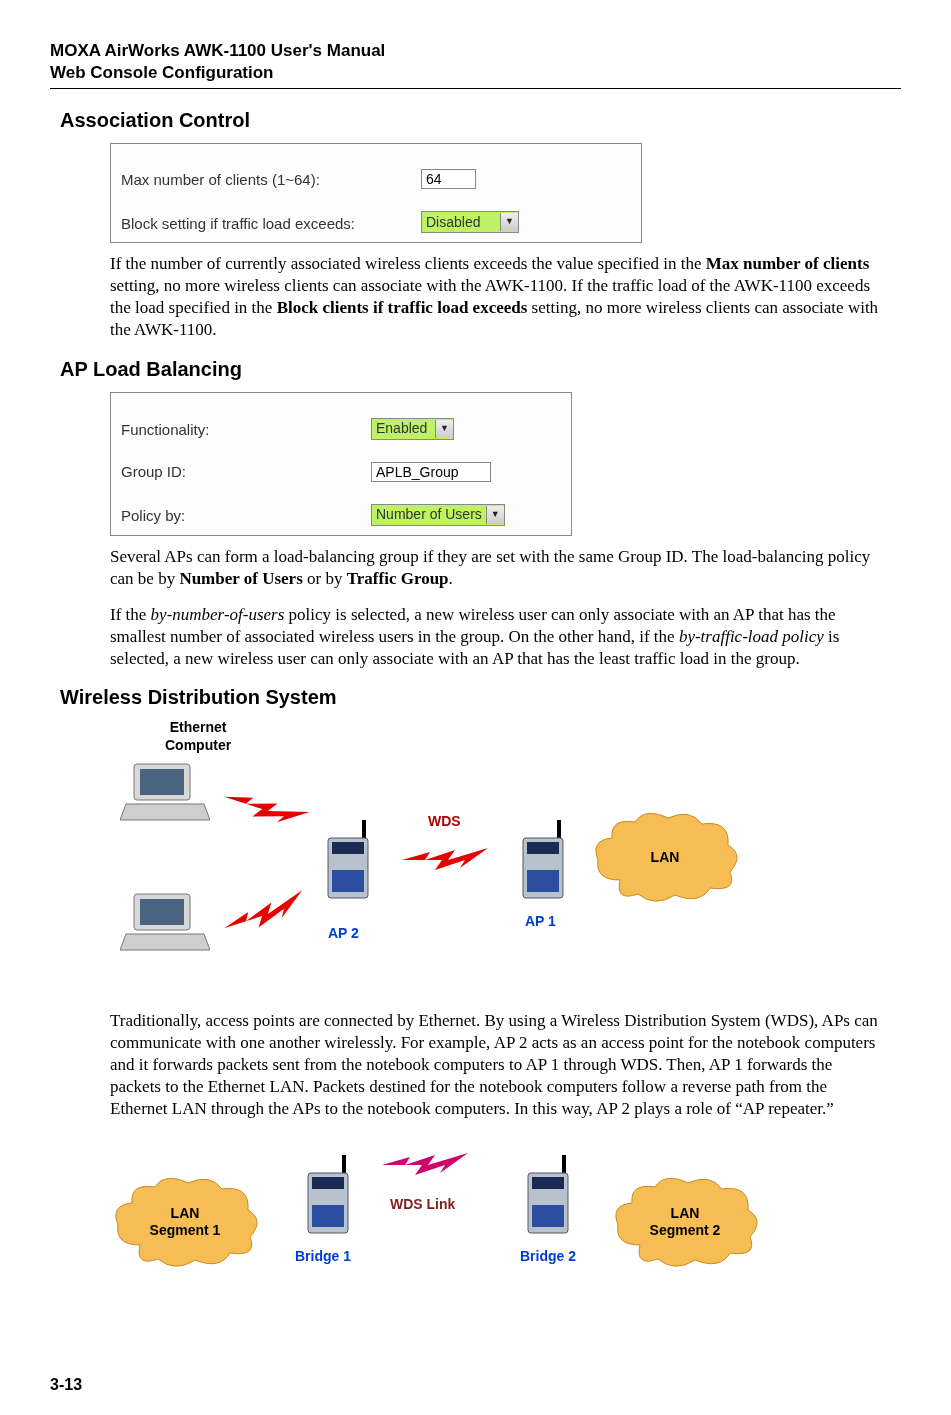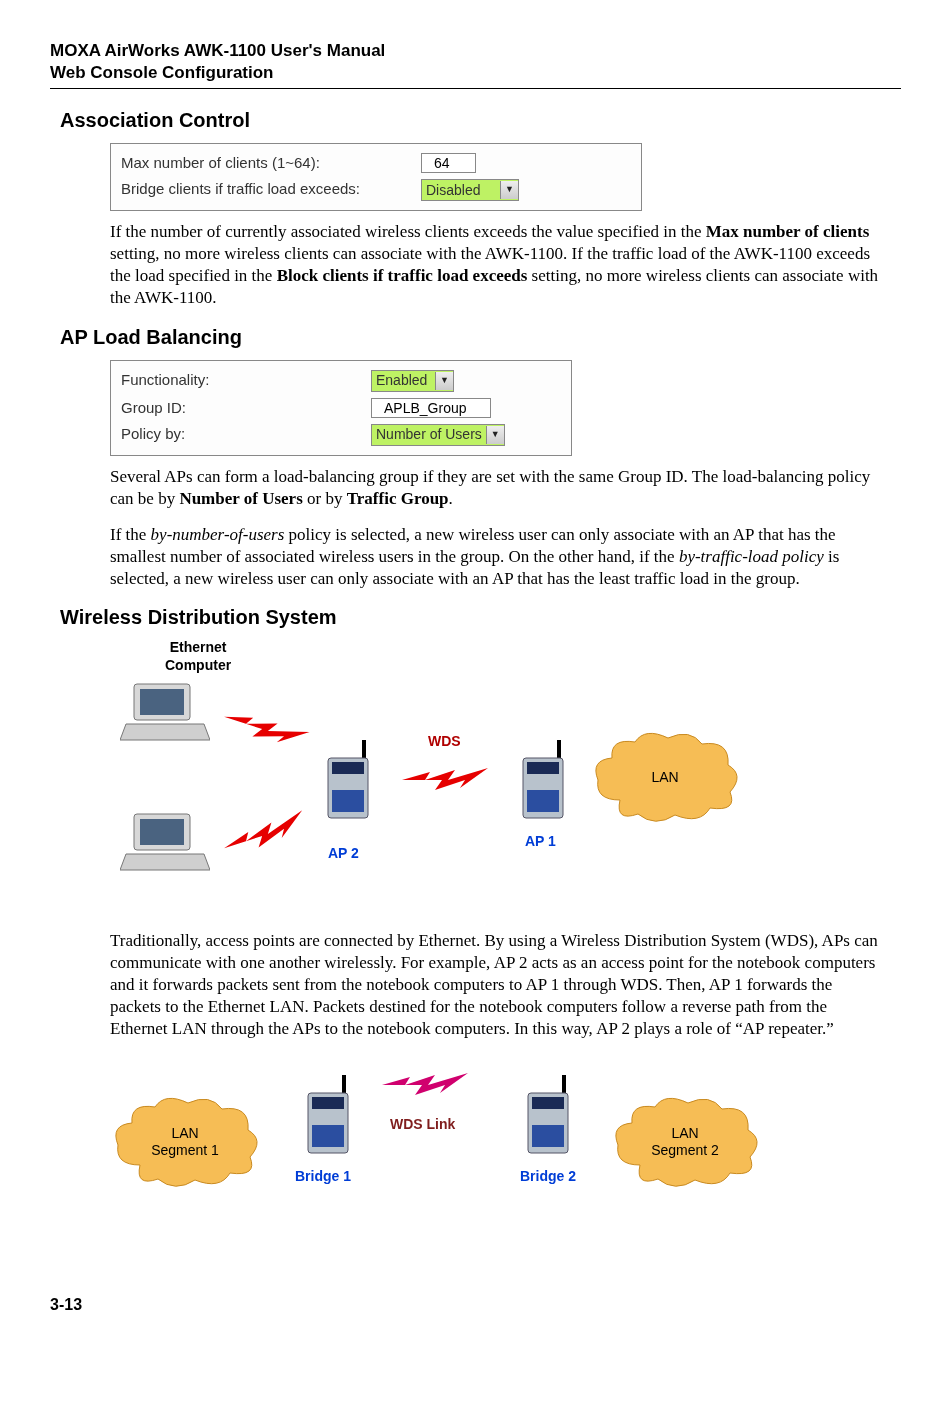--- a/index.html
+++ b/index.html
@@ -37,30 +37,31 @@
     border: 1px solid #888;
     background: #fdfdfd;
     padding: 6px 10px;
     margin-bottom: 10px;
     font-family: Verdana, Arial, sans-serif;
     font-size: 15px;
     color: #333;
   }
   .form-row {
     display: flex;
-    align-items: flex-start;
+    align-items: flex-end;
     padding: 3px 0;
+    margin-top: 16px;
   }
   .form-label {
     flex: 0 0 300px;
   }
   .form-input {
     font-family: Arial, sans-serif;
     font-size: 14px;
-    padding: 1px 12px;
+    padding: 1px 4px;
     border: 1px solid #888;
     background: #fff;
     height: 20px;
     box-sizing: border-box;
   }
   .winselect {
     display: inline-flex;
     align-items: center;
     border: 1px solid #888;
     background: #bef264;
@@ -118,21 +119,21 @@
     width: 150px;
     height: 95px;
     display:flex;
     align-items:center;
     justify-content:center;
   }
   .cloud svg { position:absolute; top:0; left:0; }
   .cloud span {
     position: relative;
     font-family: Arial, sans-serif;
-    font-weight: normal;
+    font-weight: bold;
     font-size: 14px;
     text-align: center;
     line-height: 1.2;
     color:#000;
   }
   .laptop {
     position: absolute;
     width: 90px;
     height: 65px;
   }
@@ -159,21 +160,21 @@
 
 <h2 class="section" style="margin-left:10px">Association Control</h2>
 
 <div class="indent-block">
   <div class="form-panel" style="width:510px">
     <div class="form-row">
       <span class="form-label">Max number of clients (1~64):</span>
       <input class="form-input" style="width: 55px;" value="64">
     </div>
     <div class="form-row">
-      <span class="form-label">Bridge clients if traffic load exceeds:</span>
+      <span class="form-label">Block setting if traffic load exceeds:</span>
       <span class="winselect">
         <span class="sel-text">Disabled</span>
         <span class="sel-btn">▼</span>
       </span>
     </div>
   </div>
 
   <p class="body">
     <span>If the number of currently associated wireless clients exceeds the value specified in the </span><b>Max number of clients</b><span> setting, no more wireless clients can associate with the AWK-1100. If the traffic load of the AWK-1100 exceeds the load specified in the </span><b>Block clients if traffic load exceeds</b><span> setting, no more wireless clients can associate with the AWK-1100.</span>
   </p>

